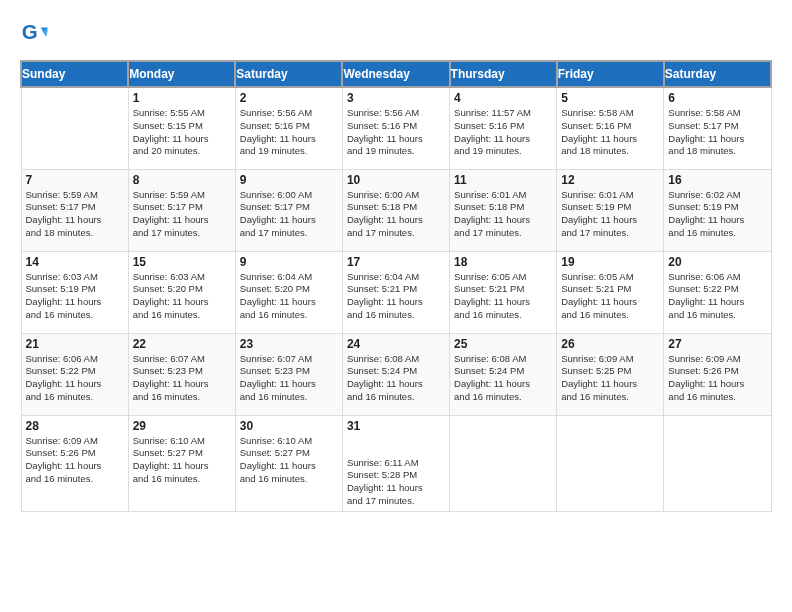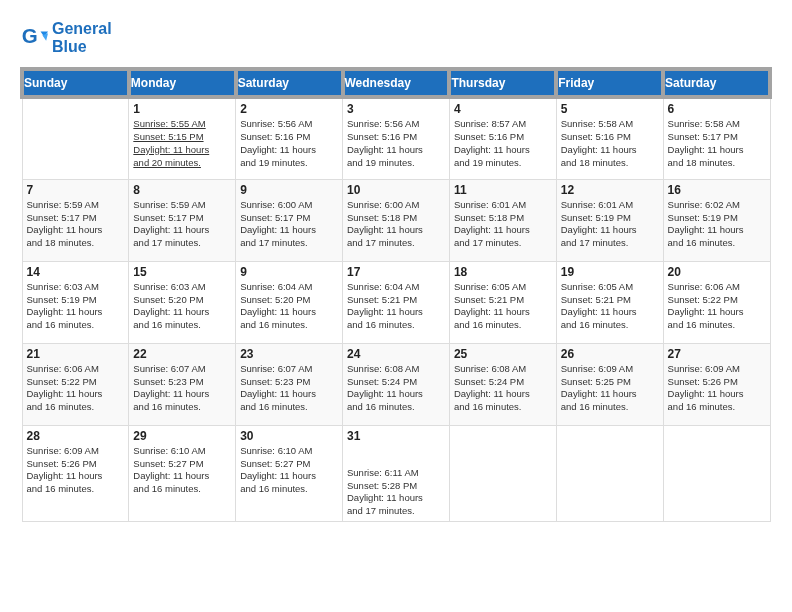--- a/index.html
+++ b/index.html
@@ -47,21 +47,21 @@
       border-collapse: collapse;
       font-size: 10px;
     }
     .calendar th {
       background-color: #1e6fbd;
       color: #fff;
       padding: 5px 0;
       text-align: left;
       font-size: 12px;
       font-weight: bold;
-      border: 4px solid #a3a3a3;
+      border: 2px solid #a3a3a3;
     }
     .calendar td {
       border: 1px solid #ddd;
       vertical-align: top;
       padding: 3px 4px;
       width: 107px;
       height: 82px;
       background: #fff;
     }
     .calendar tr:nth-child(even) td {
@@ -89,24 +89,20 @@
 <body>
 
 <div class="page">
   <div class="header">
     <div class="logo">
       <svg class="logo-icon" viewBox="0 0 30 30">
         <text x="2" y="20" font-size="22" font-weight="bold" fill="#1e6fbd">G</text>
         <polygon points="22,8 30,8 26,14" fill="#1e88e5"></polygon>
         <polygon points="24,12 30,10 28,18" fill="#42a5f5"></polygon>
       </svg>
-      <div>
-        <div style="font-size:16px; font-weight:bold; color:#1e6fbd; line-height:1.1;">General</div>
-        <div style="font-size:16px; font-weight:bold; color:#1e6fbd; line-height:1.1;">Blue</div>
-      </div>
     </div>
     <div class="title-section">
       <div class="month-title"></div>
       <div class="subtitle"></div>
     </div>
   </div>
 
   <table class="calendar">
     <thead>
       <tr>
@@ -117,42 +113,42 @@
           <th>Thursday</th>
           <th>Friday</th>
           <th>Saturday</th>
         </tr>
     </thead>
     <tbody id="calendar-body">
     <tr class="week-row">
           <td class="empty-cell"></td>
           <td>
             <div class="day-num">1</div>
-            <div class="day-info" style="white-space: pre-line; text-decoration: underline;">Sunrise: 5:55 AM
+            <div class="day-info" style="white-space: pre-line;">Sunrise: 5:55 AM
 Sunset: 5:15 PM
 Daylight: 11 hours
 and 20 minutes.</div>
           </td>
           <td>
             <div class="day-num">2</div>
             <div class="day-info" style="white-space: pre-line;">Sunrise: 5:56 AM
 Sunset: 5:16 PM
 Daylight: 11 hours
 and 19 minutes.</div>
           </td>
           <td>
             <div class="day-num">3</div>
             <div class="day-info" style="white-space: pre-line;">Sunrise: 5:56 AM
 Sunset: 5:16 PM
 Daylight: 11 hours
 and 19 minutes.</div>
           </td>
           <td>
             <div class="day-num">4</div>
-            <div class="day-info" style="white-space: pre-line;">Sunrise: 8:57 AM
+            <div class="day-info" style="white-space: pre-line;">Sunrise: 11:57 AM
 Sunset: 5:16 PM
 Daylight: 11 hours
 and 19 minutes.</div>
           </td>
           <td>
             <div class="day-num">5</div>
             <div class="day-info" style="white-space: pre-line;">Sunrise: 5:58 AM
 Sunset: 5:16 PM
 Daylight: 11 hours
 and 18 minutes.</div>

